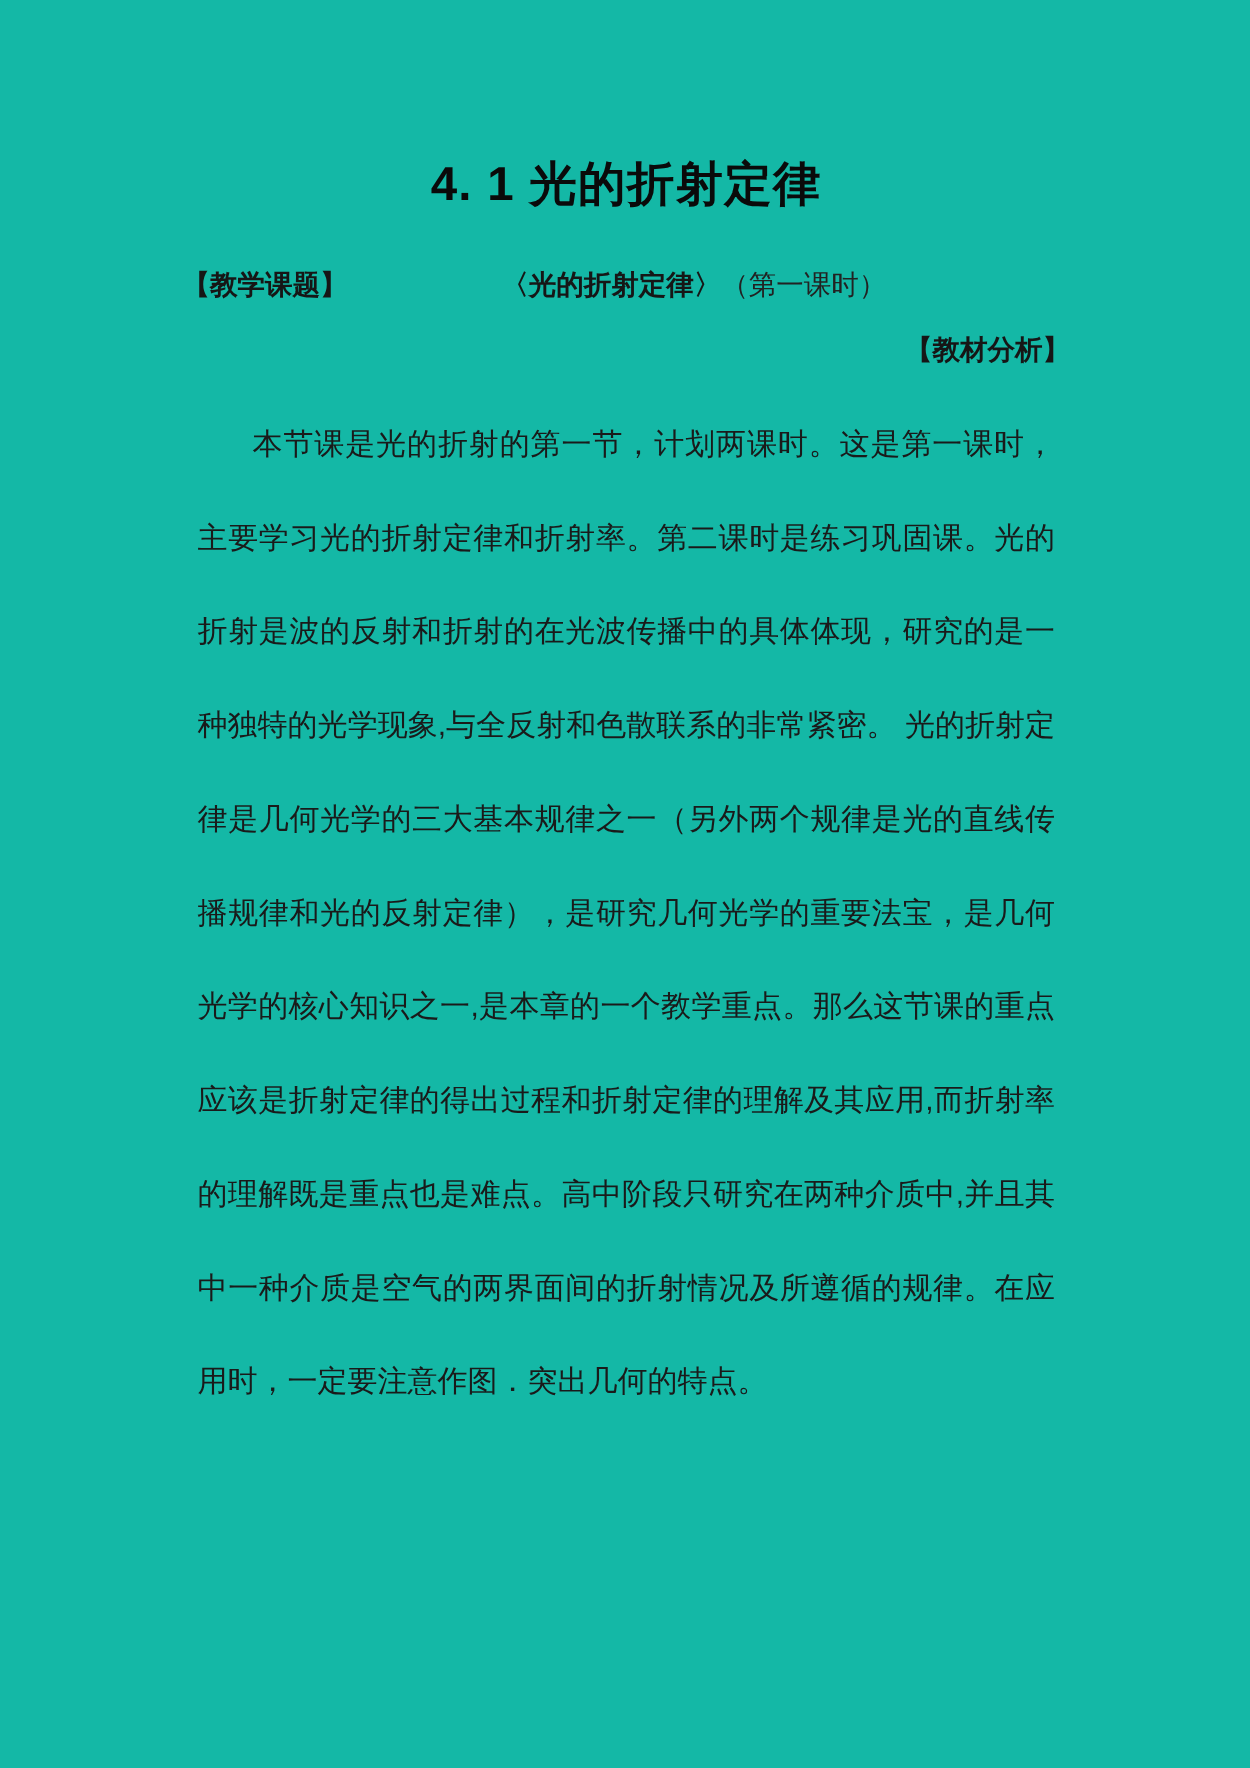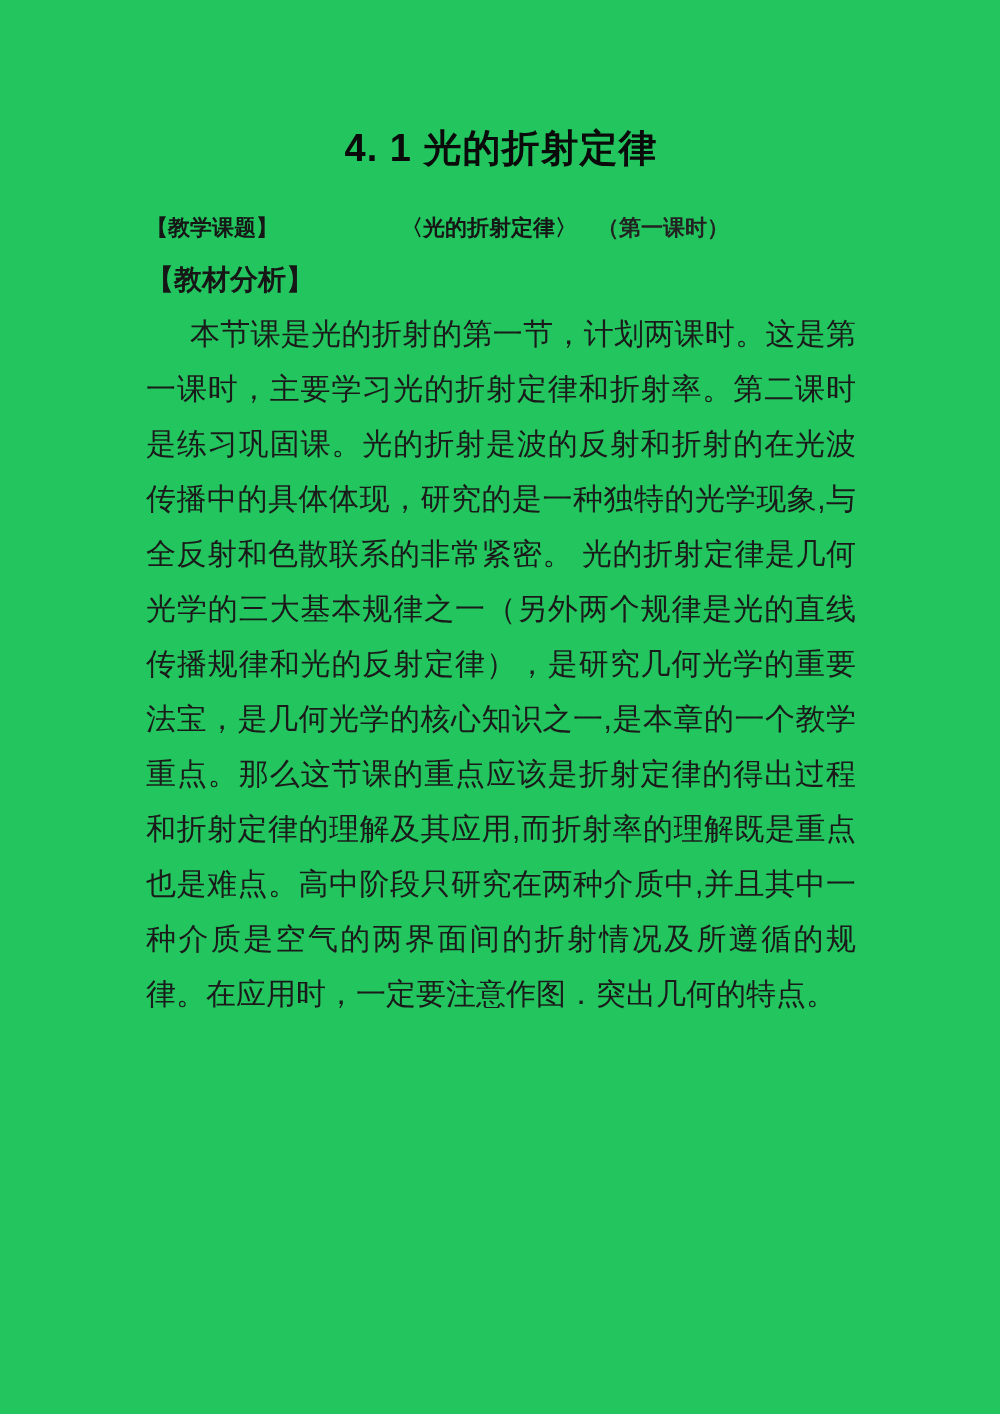--- a/index.html
+++ b/index.html
@@ -12,21 +12,21 @@
     height: 1414px;
     overflow: hidden;
     font-family: "Liberation Sans", sans-serif;
     color: #161616;
   }
   .page {
     box-sizing: border-box;
     width: 1000px;
     height: 1414px;
     padding: 120px 144px 0 146px;
-    background: #22c55e;
+    background: #14b8a6;
   }
   .doc-title {
     margin: 0;
     font-size: 38px;
     font-weight: 700;
     line-height: 56px;
     text-align: center;
     letter-spacing: 1px;
     color: #0a0a0a;
     white-space: nowrap;
@@ -39,36 +39,36 @@
   }
   .topic-label {
     font-weight: 700;
   }
   .course-title {
     font-weight: 700;
     margin-left: 123px;
     text-align: right;
   }
   .course-session {
-    font-weight: 700;
+    font-weight: 400;
     color: #222222;
-    margin-left: 20px;
   }
   .section-heading {
-    font-size: 28px;
+    font-size: 22px;
     font-weight: 700;
     line-height: 52px;
+    text-align: right;
   }
   .heading-gap {
     margin-top: 16px;
   }
   .para {
-    margin: 0;
-    font-size: 30px;
-    line-height: 55px;
+    margin: 12px;
+    font-size: 24px;
+    line-height: 75px;
     text-align: justify;
     text-justify: inter-ideograph;
     text-indent: 44px;
     color: #1a1a1a;
     word-break: break-all;
   }
 </style>
 </head>
 <body>
 

